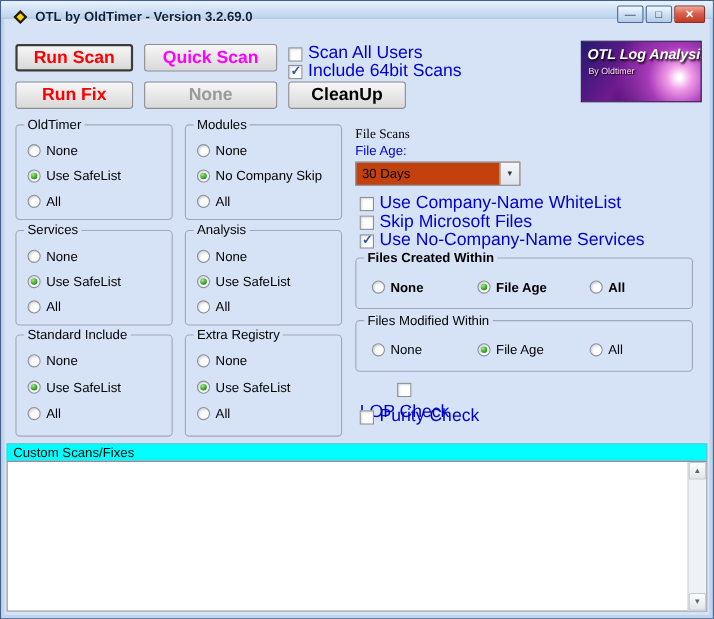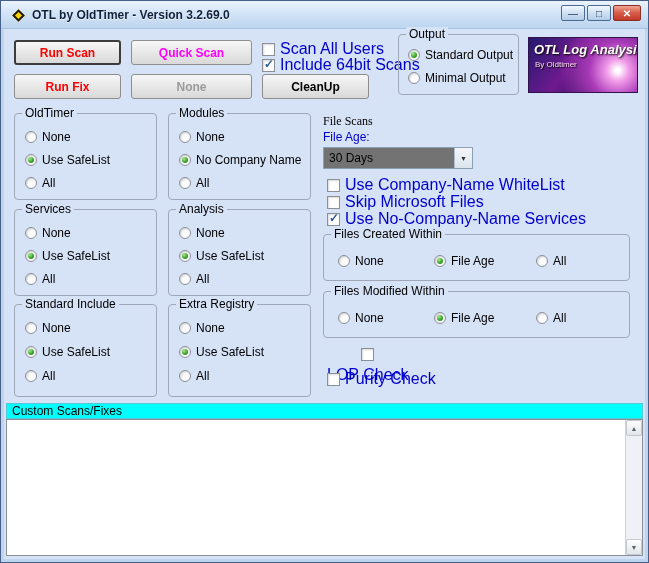--- a/index.html
+++ b/index.html
@@ -14,41 +14,41 @@
   *{box-sizing:border-box;}
   body{margin:0;font-family:"Liberation Sans",sans-serif;background:#fff;}
   .window{
     position:relative;width:649px;height:563px;
     border:1px solid #46608a;background:var(--window_bg);
     box-shadow:inset 0 0 0 3px #bfd5ee;
     overflow:hidden;
   }
   
   .titlebar{
-    position:absolute;left:0;top:0;right:0;height:28px;
+    position:absolute;left:0;top:0;right:0;height:16px;
     background:linear-gradient(#eaf3fc,#d3e4f7 45%,#bdd5ef);
     border-bottom:1px solid #a8c2e0;
   }
   .app-icon{position:absolute;left:9px;top:6px;width:16px;height:16px;display:flex;align-items:center;justify-content:center;}
   .app-icon .diamond{width:9px;height:9px;background:#ffd400;border:2px solid #1a1a1a;transform:rotate(45deg);}
   .title{position:absolute;left:31px;top:7px;font-size:12px;font-weight:bold;color:#10203a;text-shadow:0 1px 0 rgba(255,255,255,.7);white-space:nowrap;}
   .caption-buttons{position:absolute;right:7px;top:4px;display:flex;gap:2px;}
   .cap-btn{
     width:24px;height:16px;font-size:10px;line-height:15px;text-align:center;
     border:1px solid #4a6a94;border-radius:2px;color:#1c3250;
     background:linear-gradient(#f2f8fe,#cfe0f2 50%,#b4cce8);cursor:default;
   }
   .cap-btn.close{
     width:28px;color:#fff;border-color:#8c2f24;
     background:linear-gradient(#f0a796,#d9604c 45%,#c23a28);
     font-weight:bold;
   }
   
   .btn{
-    position:absolute;font-size:12px;font-weight:bold;text-align:right;
+    position:absolute;font-size:16px;font-weight:bold;text-align:right;
     border:1px solid #8e8e8e;border-radius:3px;
     background:linear-gradient(#f7f7f7,#e9e9e9 45%,#d9d9d9);
     display:flex;align-items:center;justify-content:center;cursor:default;
   }
   .btn.default{border:2px solid #3c3c3c;}
   .btn.red{color:var(--run_red);}
   .btn.magenta{color:var(--quick_magenta);}
   .btn.gray{color:var(--disabled_gray);}
   .btn.black{color:#000;}
   
@@ -81,21 +81,21 @@
   .checkbox .mark{
     display:none;position:absolute;left:1px;top:-3px;
     font-size:12px;font-weight:bold;color:var(--check_blue);
   }
   .checkbox.on .mark{display:block;}
   .clabel{font-size:16px;color:var(--label_blue);white-space:nowrap;}
   .static-label{position:absolute;font-size:12px;white-space:nowrap;}
   .blue{color:var(--label_blue);}
   
   .combo{
-    position:absolute;background:#737373;border:1px solid #8ba0b5;
+    position:absolute;background:#c2410c;border:1px solid #8ba0b5;
     display:flex;align-items:center;gap:41px;
   }
   .combo-text{flex:1;font-size:12px;color:#000;padding-left:5px;}
   .combo-arrow{
     width:18px;height:100%;border-left:1px solid #aebccb;
     background:linear-gradient(#f4f7fa,#dce4ec);
     display:flex;align-items:center;justify-content:center;
     font-size:7px;color:#333;
   }
   
@@ -160,33 +160,20 @@
     <span class="checkbox"></span>
     <span class="clabel">Scan All Users</span>
   </div>
   <div class="check-row" style="left:261px;top:57px;">
     <span class="checkbox on">
         <span class="mark">✓</span>
       </span>
     <span class="clabel">Include 64bit Scans</span>
   </div>
 
-  <div class="groupbox" style="left:397px;top:33px;width:121px;height:61px;">
-    <span class="legend">Output</span>
-    <div class="radio-row" style="left:9px;top:13px;">
-      <span class="radio on">
-          <span class="dot"></span>
-        </span>
-      <span class="rlabel">Standard Output</span>
-    </div>
-    <div class="radio-row" style="left:9px;top:36px;">
-      <span class="radio"></span>
-      <span class="rlabel">Minimal Output</span>
-    </div>
-  </div>
 
   <div class="logo" style="left:527px;top:36px;width:110px;height:56px;">
     <div class="logo-title">OTL Log Analysis</div>
     <div class="logo-byline">By Oldtimer</div>
   </div>
 
   <div class="groupbox" style="left:13px;top:112px;width:143px;height:87px;">
     <span class="legend">OldTimer</span>
     <div class="radio-row" style="left:10px;top:16px;">
       <span class="radio"></span>
@@ -207,21 +194,21 @@
   <div class="groupbox" style="left:167px;top:112px;width:143px;height:87px;">
     <span class="legend">Modules</span>
     <div class="radio-row" style="left:10px;top:16px;">
       <span class="radio"></span>
       <span class="rlabel">None</span>
     </div>
     <div class="radio-row" style="left:10px;top:39px;">
       <span class="radio on">
           <span class="dot"></span>
         </span>
-      <span class="rlabel">No Company Name</span>
+      <span class="rlabel">No Company Skip</span>
     </div>
     <div class="radio-row" style="left:10px;top:62px;">
       <span class="radio"></span>
       <span class="rlabel">All</span>
     </div>
   </div>
 
   <div class="groupbox" style="left:13px;top:208px;width:143px;height:87px;">
     <span class="legend">Services</span>
     <div class="radio-row" style="left:10px;top:16px;">
@@ -312,21 +299,21 @@
     <span class="checkbox"></span>
     <span class="clabel">Skip Microsoft Files</span>
   </div>
   <div class="check-row" style="left:326px;top:211px;">
     <span class="checkbox on">
         <span class="mark">✓</span>
       </span>
     <span class="clabel">Use No-Company-Name Services</span>
   </div>
 
-  <div class="groupbox" style="left:322px;top:233px;width:307px;height:47px;">
+  <div class="groupbox" style="left:322px;top:233px;width:307px;height:47px;font-weight:bold;">
     <span class="legend">Files Created Within</span>
     <div class="radio-row" style="left:14px;top:19px;">
       <span class="radio"></span>
       <span class="rlabel">None</span>
     </div>
     <div class="radio-row" style="left:110px;top:19px;">
       <span class="radio on">
           <span class="dot"></span>
         </span>
       <span class="rlabel">File Age</span>

